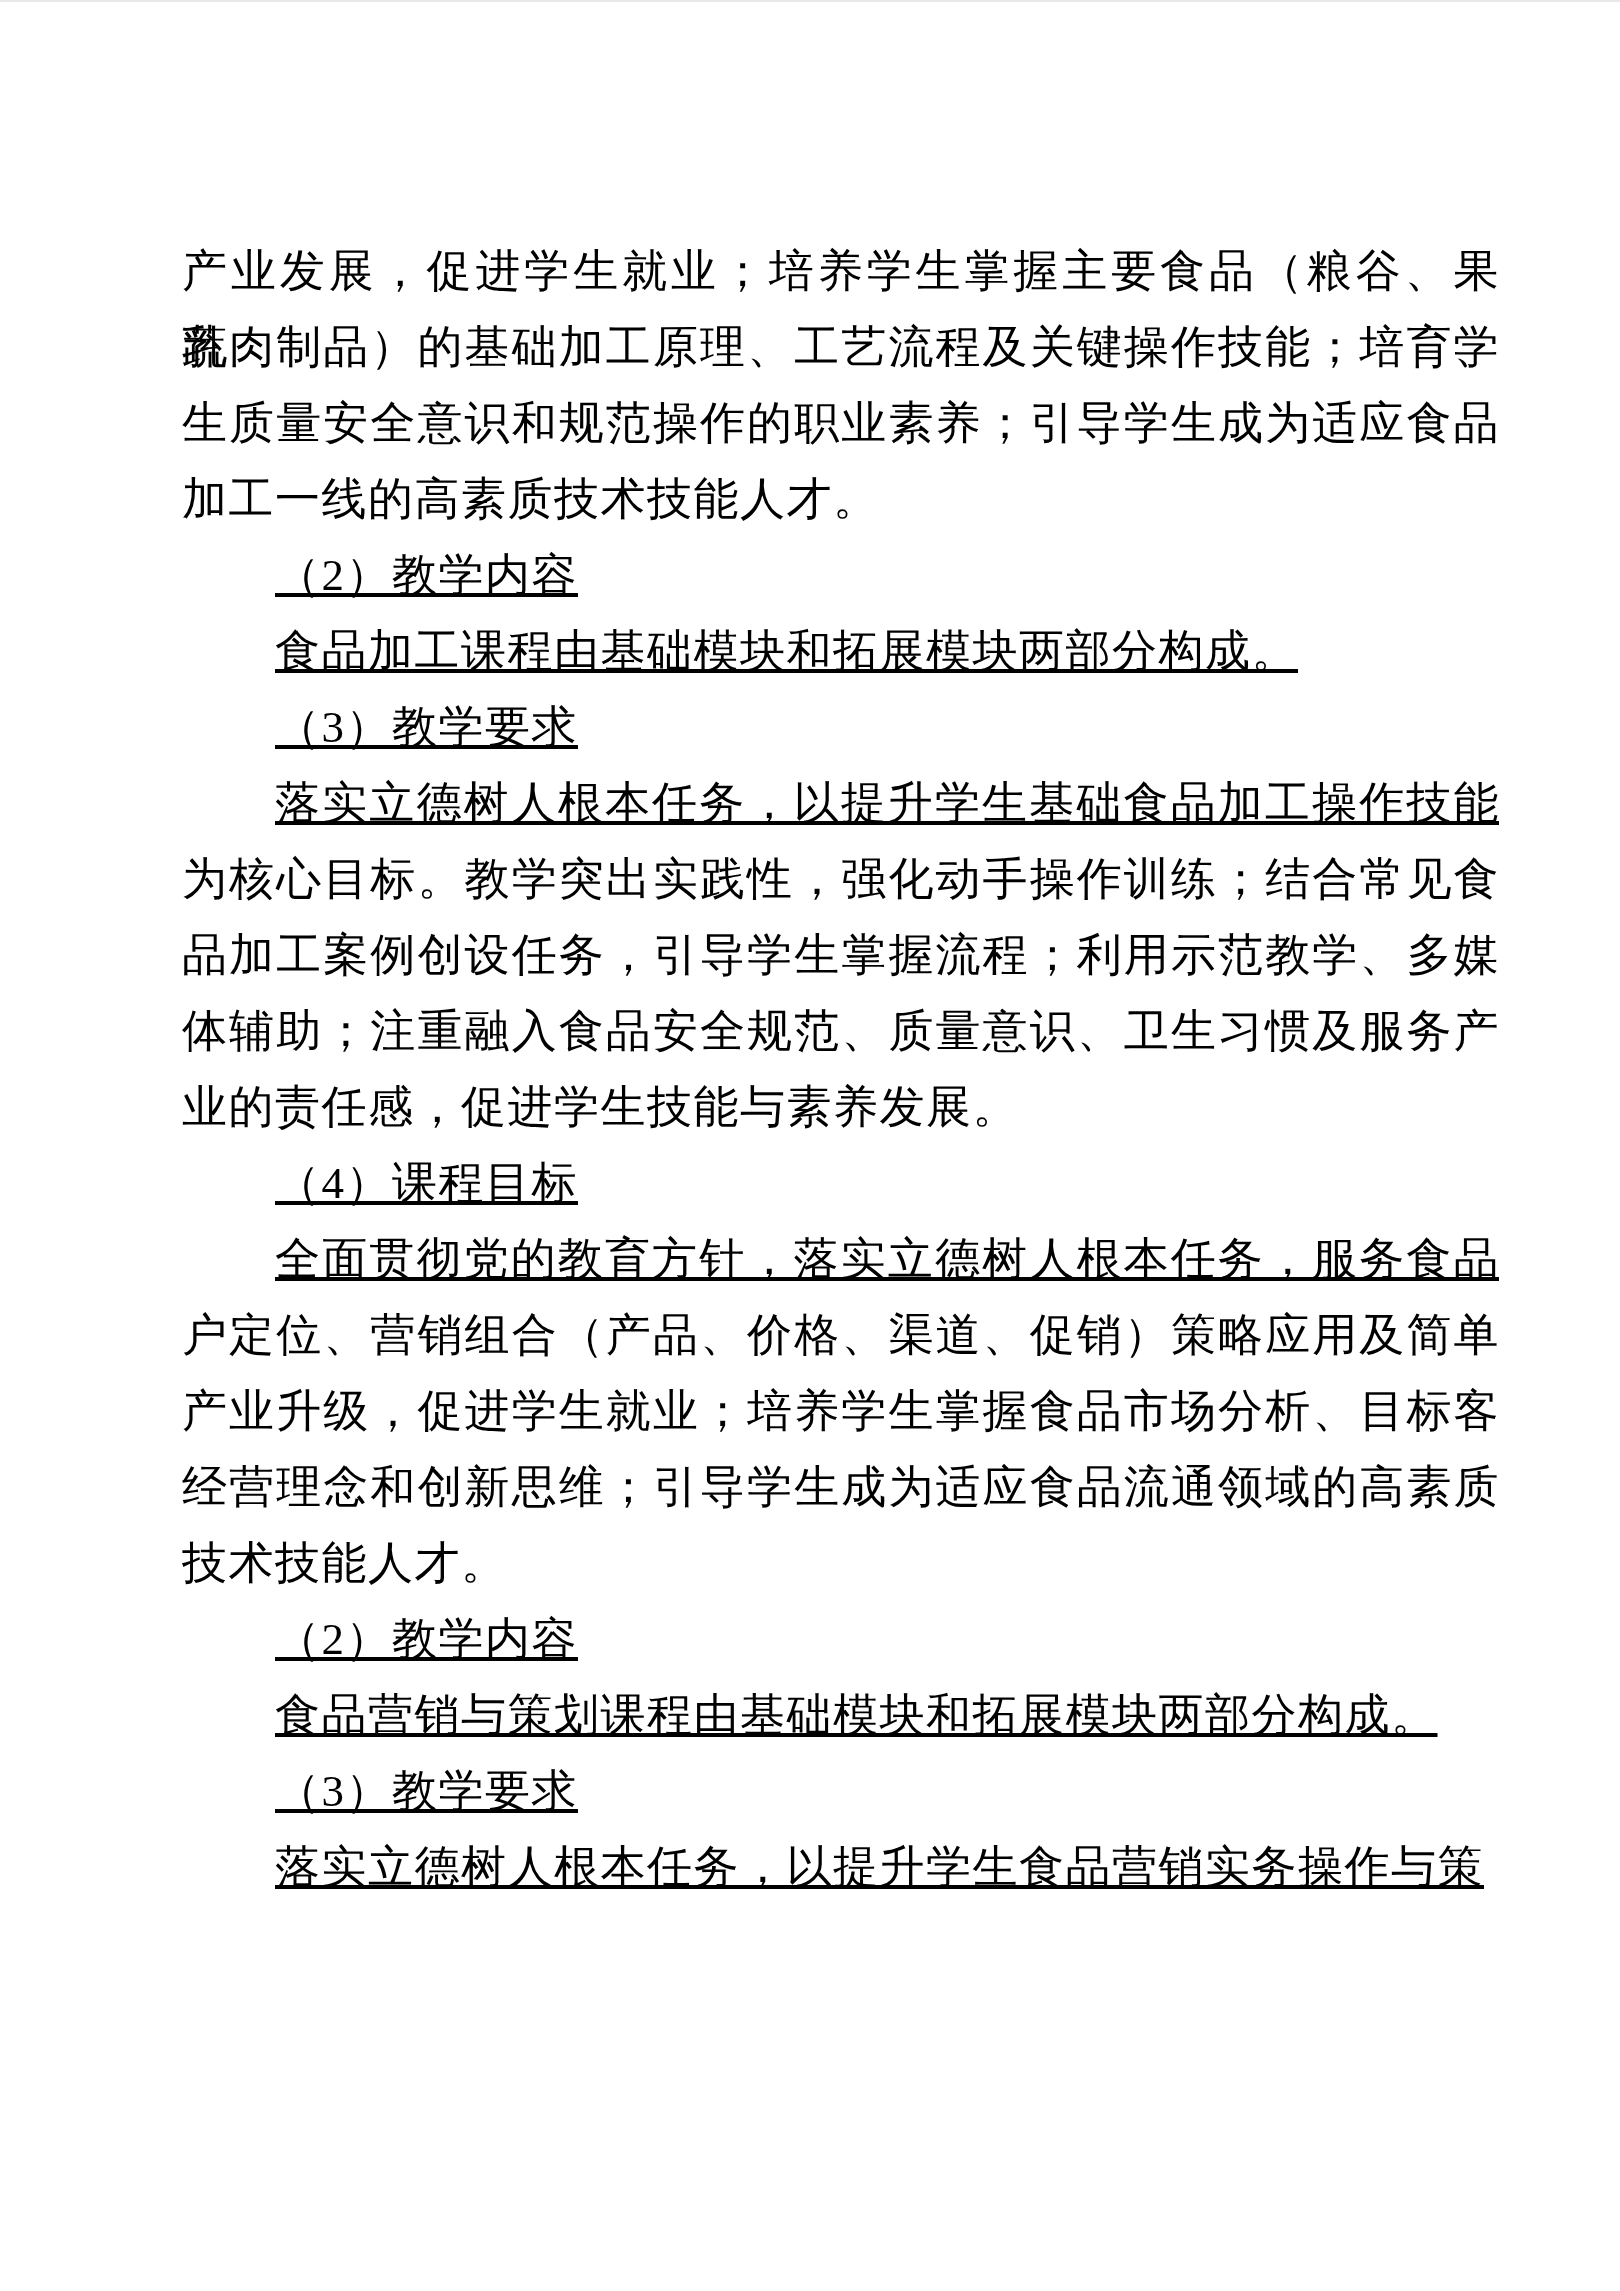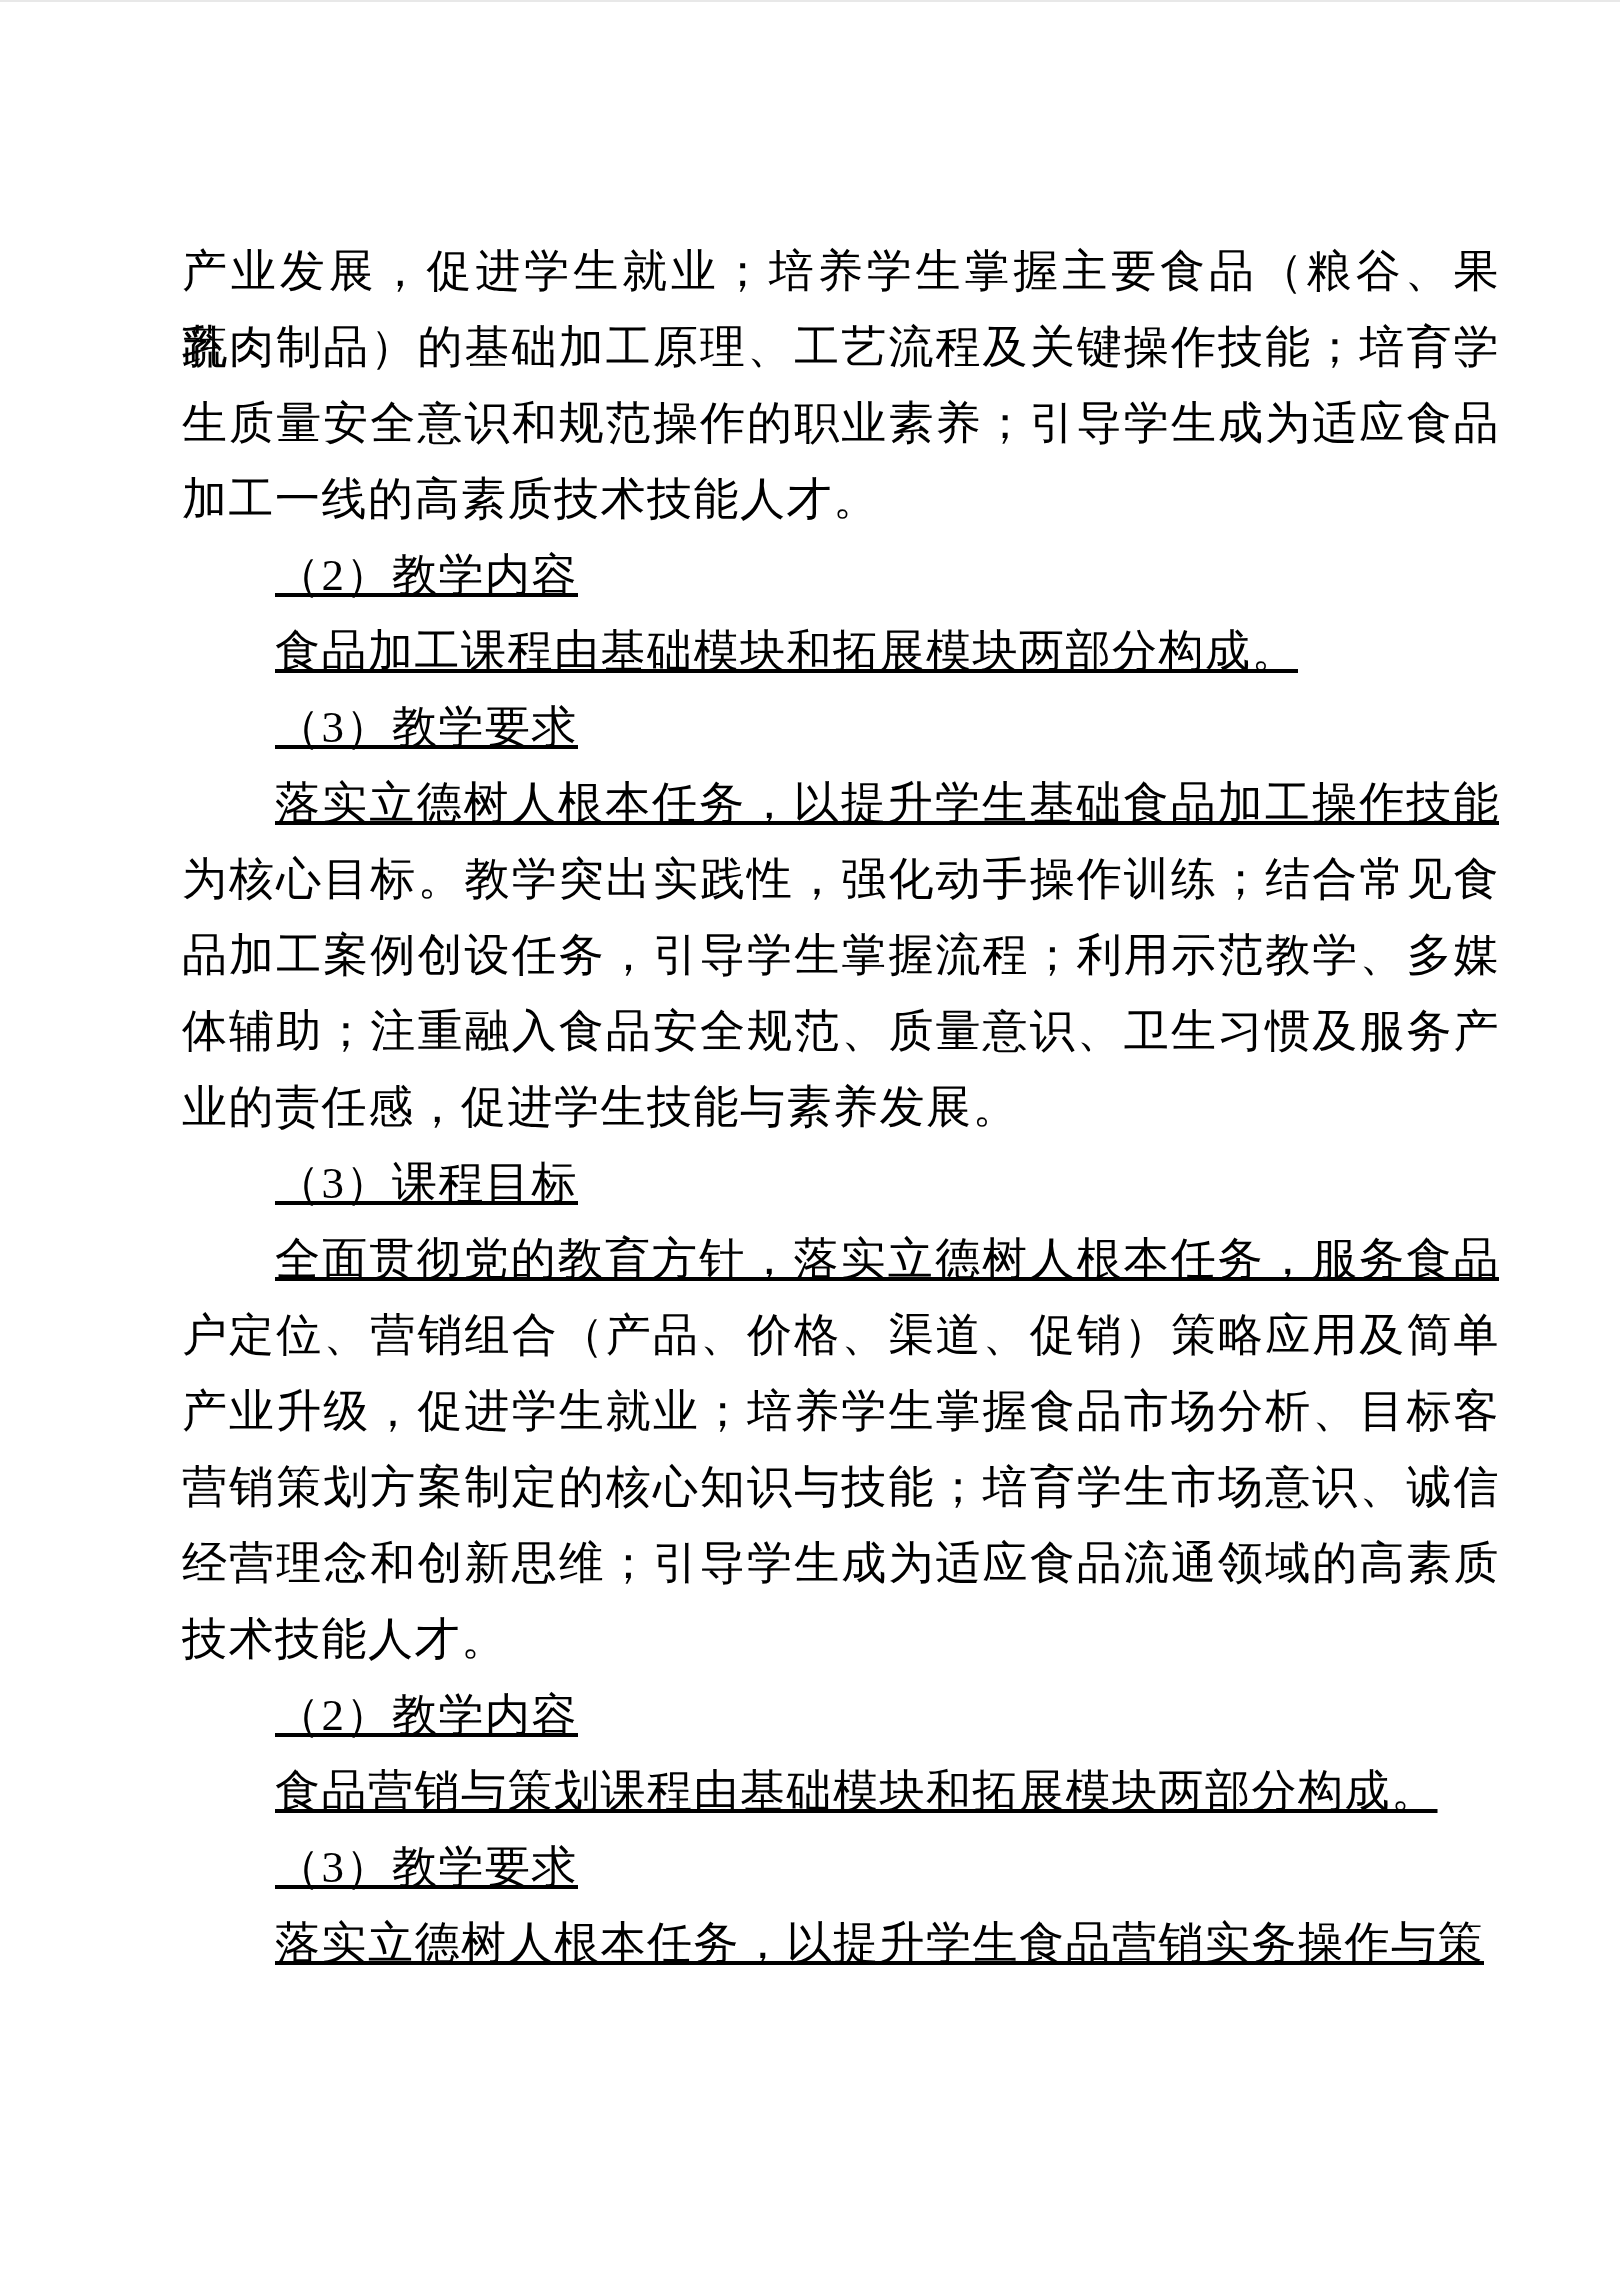--- a/index.html
+++ b/index.html
@@ -61,25 +61,24 @@
     <div class="line j">生质量安全意识和规范操作的职业素养；引导学生成为适应食品</div>
     <div class="line">加工一线的高素质技术技能人才。</div>
     <div class="line indent">（2）教学内容</div>
     <div class="line indent">食品加工课程由基础模块和拓展模块两部分构成。</div>
     <div class="line indent">（3）教学要求</div>
     <div class="line indent j">落实立德树人根本任务，以提升学生基础食品加工操作技能</div>
     <div class="line j">为核心目标。教学突出实践性，强化动手操作训练；结合常见食</div>
     <div class="line j">品加工案例创设任务，引导学生掌握流程；利用示范教学、多媒</div>
     <div class="line j">体辅助；注重融入食品安全规范、质量意识、卫生习惯及服务产</div>
     <div class="line">业的责任感，促进学生技能与素养发展。</div>
-    <div class="line indent">（3）课程目标</div>
+    <div class="line indent">（4）课程目标</div>
     <div class="line indent j">全面贯彻党的教育方针，落实立德树人根本任务，服务食品</div>
     <div class="line j">户定位、营销组合（产品、价格、渠道、促销）策略应用及简单</div>
     <div class="line j">产业升级，促进学生就业；培养学生掌握食品市场分析、目标客</div>
-    <div class="line j">营销策划方案制定的核心知识与技能；培育学生市场意识、诚信</div>
     <div class="line j">经营理念和创新思维；引导学生成为适应食品流通领域的高素质</div>
     <div class="line">技术技能人才。</div>
     <div class="line indent">（2）教学内容</div>
     <div class="line indent">食品营销与策划课程由基础模块和拓展模块两部分构成。</div>
     <div class="line indent">（3）教学要求</div>
     <div class="line indent">落实立德树人根本任务，以提升学生食品营销实务操作与策</div>
   </div>
 </div>
 
 

